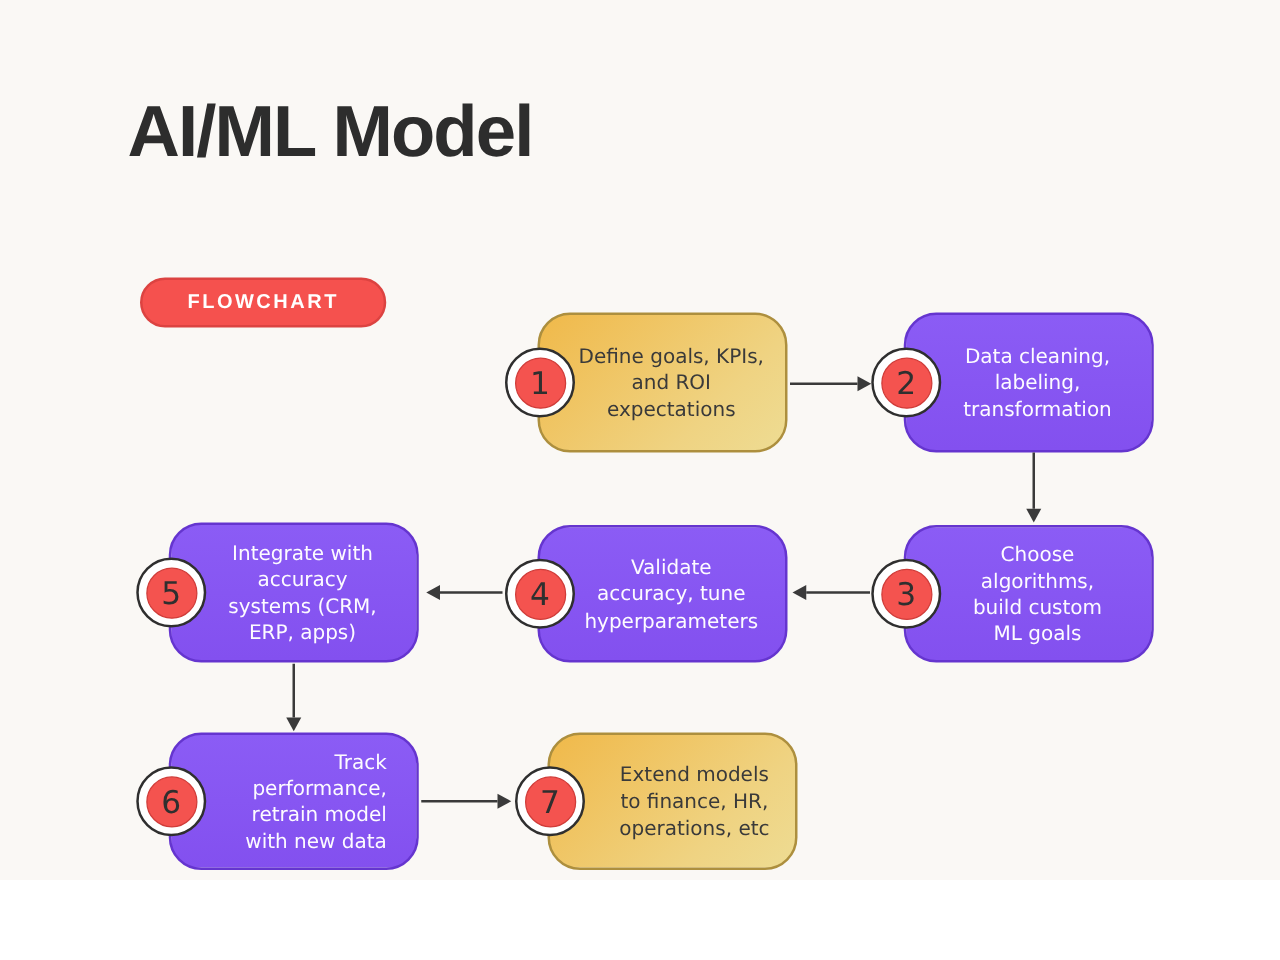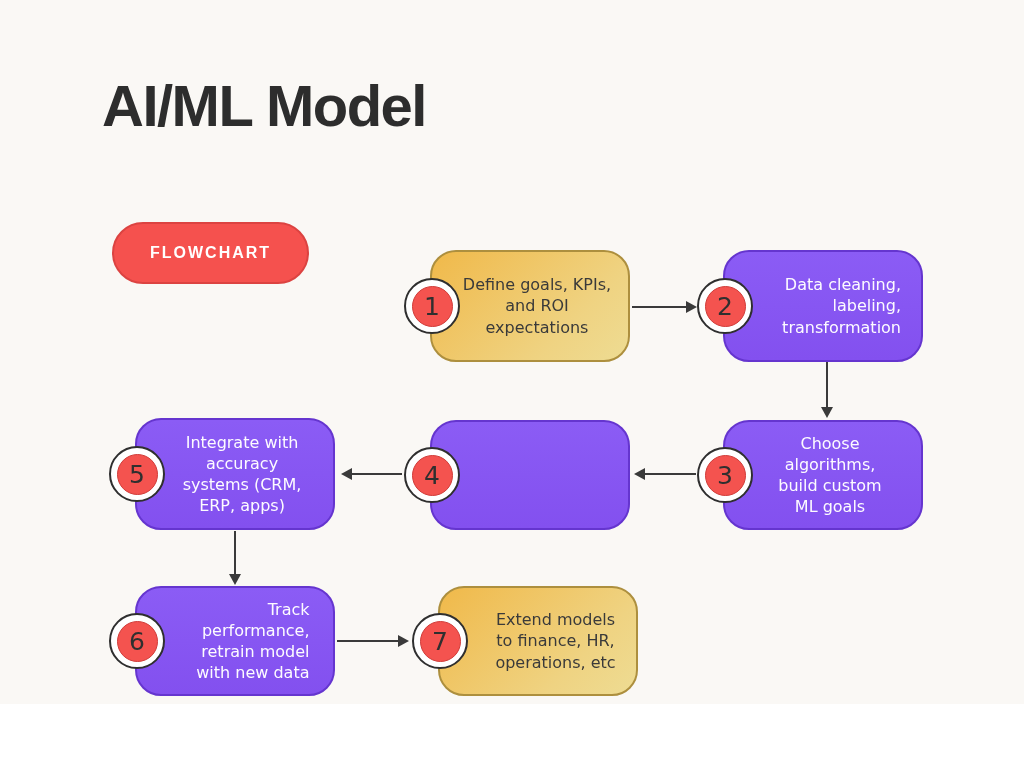--- a/index.html
+++ b/index.html
@@ -17,21 +17,21 @@
     font-size:58px; line-height:1.04; font-weight:700;
     letter-spacing:-1.5px; color:#2D2D2D;
   }
 
   
   .tag-pill {
     position:absolute; left:112px; top:222px;
     background:#F5514E;
     border:2px solid #DC4341;
     border-radius:999px;
-    padding:20px 36px;
+    padding:9px 36px;
     color:#FFFFFF; font-size:16px; font-weight:700; letter-spacing:2px;text-align:center;
   }
 
   
   .node {
     position:absolute;
     border-radius:26px;
     display:flex; align-items:center; justify-content:center;
     box-sizing:border-box;
   }
@@ -53,21 +53,21 @@
 
   .n1 { left:430px; top:250px; width:200px; height:112px; }
   .n2 { left:723px; top:250px; width:200px; height:112px; }
   .n3 { left:723px; top:420px; width:200px; height:110px; }
   .n4 { left:430px; top:420px; width:200px; height:110px; }
   .n5 { left:135px; top:418px; width:200px; height:112px; }
   .n6 { left:135px; top:586px; width:200px; height:110px; }
   .n7 { left:438px; top:586px; width:200px; height:110px; }
 
   .n1 .node-text { max-width:150px; }
-  .n2 .node-text { max-width:142px;text-align:right; }
+  .n2 .node-text { max-width:142px; }
   .n3 .node-text { max-width:125px; }
   .n4 .node-text { max-width:140px; }
   .n5 .node-text { max-width:138px; }
   .n6 .node-text { max-width:135px;text-align:right; }
   .n7 .node-text { max-width:138px;margin-left:35px; }
 
   
   .badge {
     position:absolute; left:-28px; top:50%; margin-top:-28px;
     width:56px; height:56px; border-radius:50%;
@@ -137,20 +137,21 @@
     <div class="badge">
       <div class="badge-inner">3</div>
     </div>
     <div class="node-text">Choose algorithms, build custom ML goals</div>
   </div>
 
   <div class="node purple n4">
     <div class="badge">
       <div class="badge-inner">4</div>
     </div>
+    <div class="node-text">Validate accuracy, tune hyperparameters</div>
   </div>
 
   <div class="node purple n5">
     <div class="badge">
       <div class="badge-inner">5</div>
     </div>
     <div class="node-text">Integrate with accuracy systems (CRM, ERP, apps)</div>
   </div>
 
   <div class="node purple n6">

